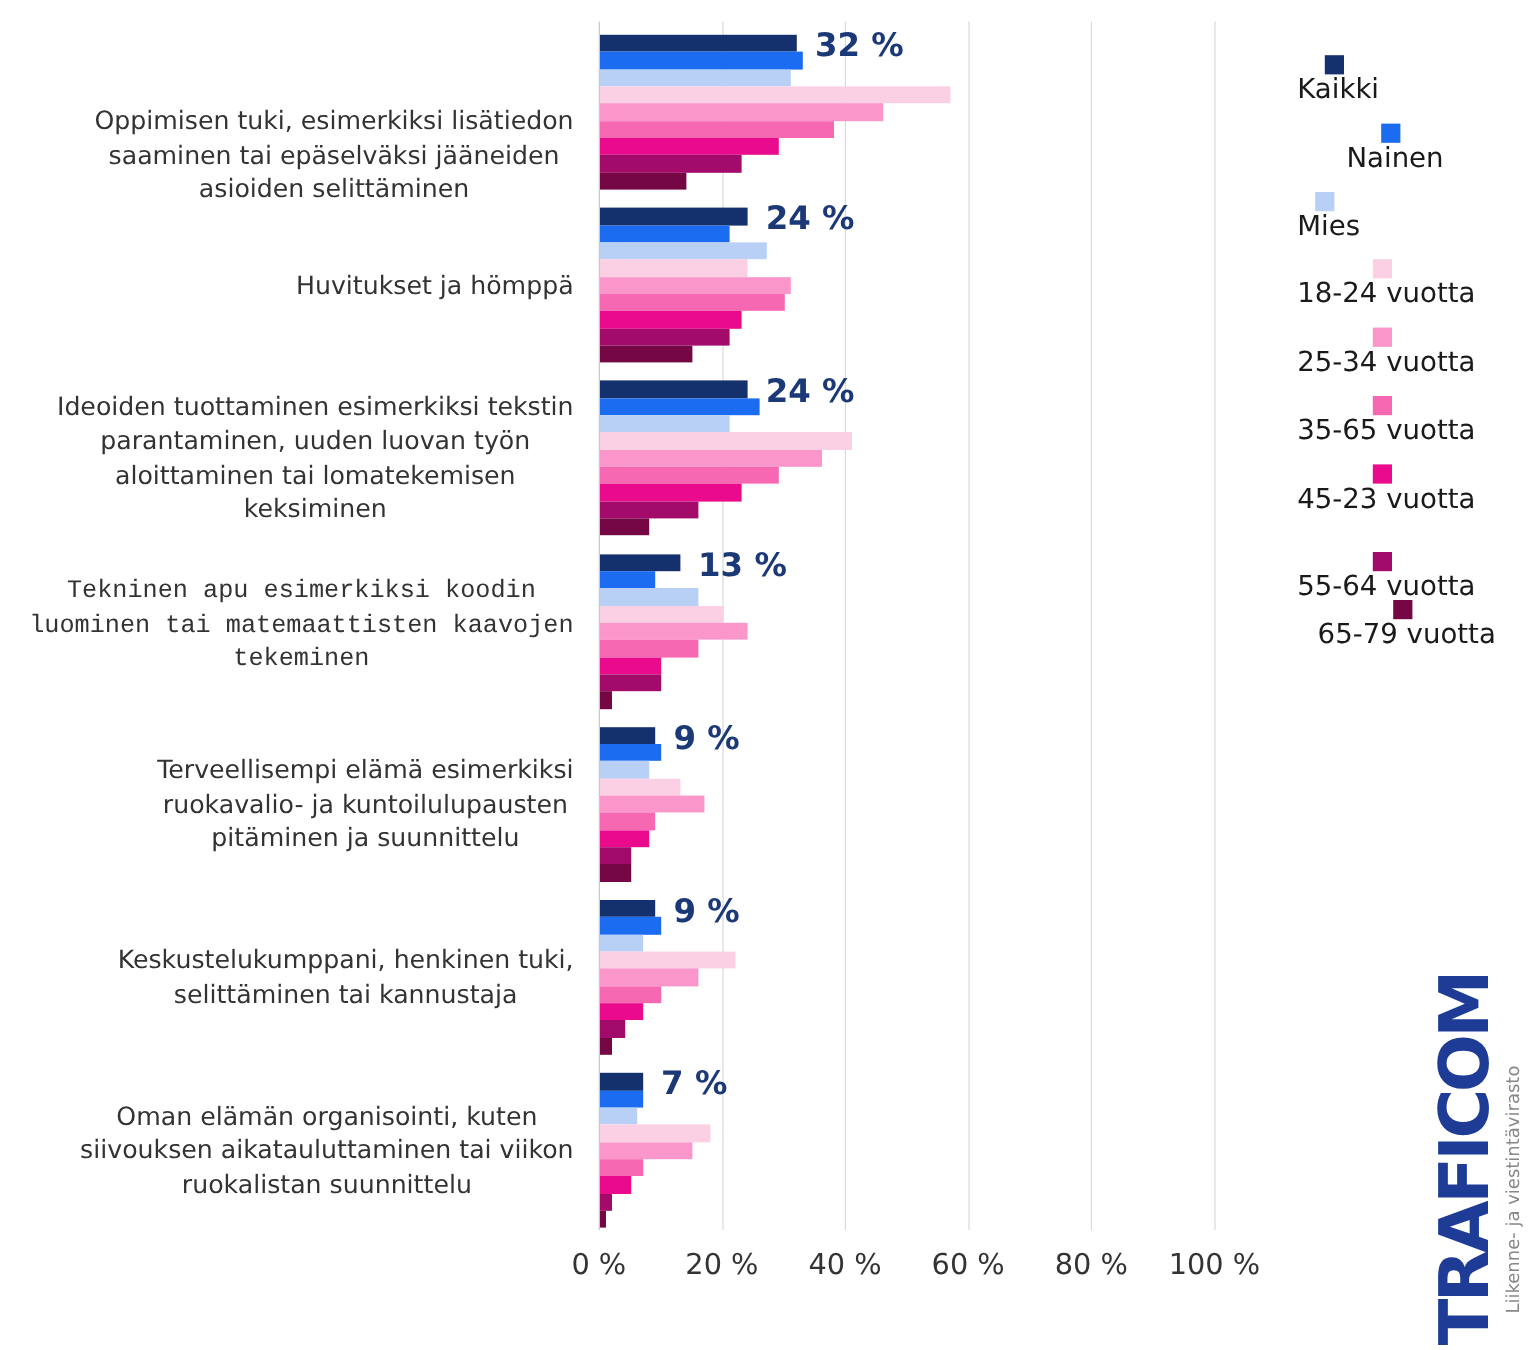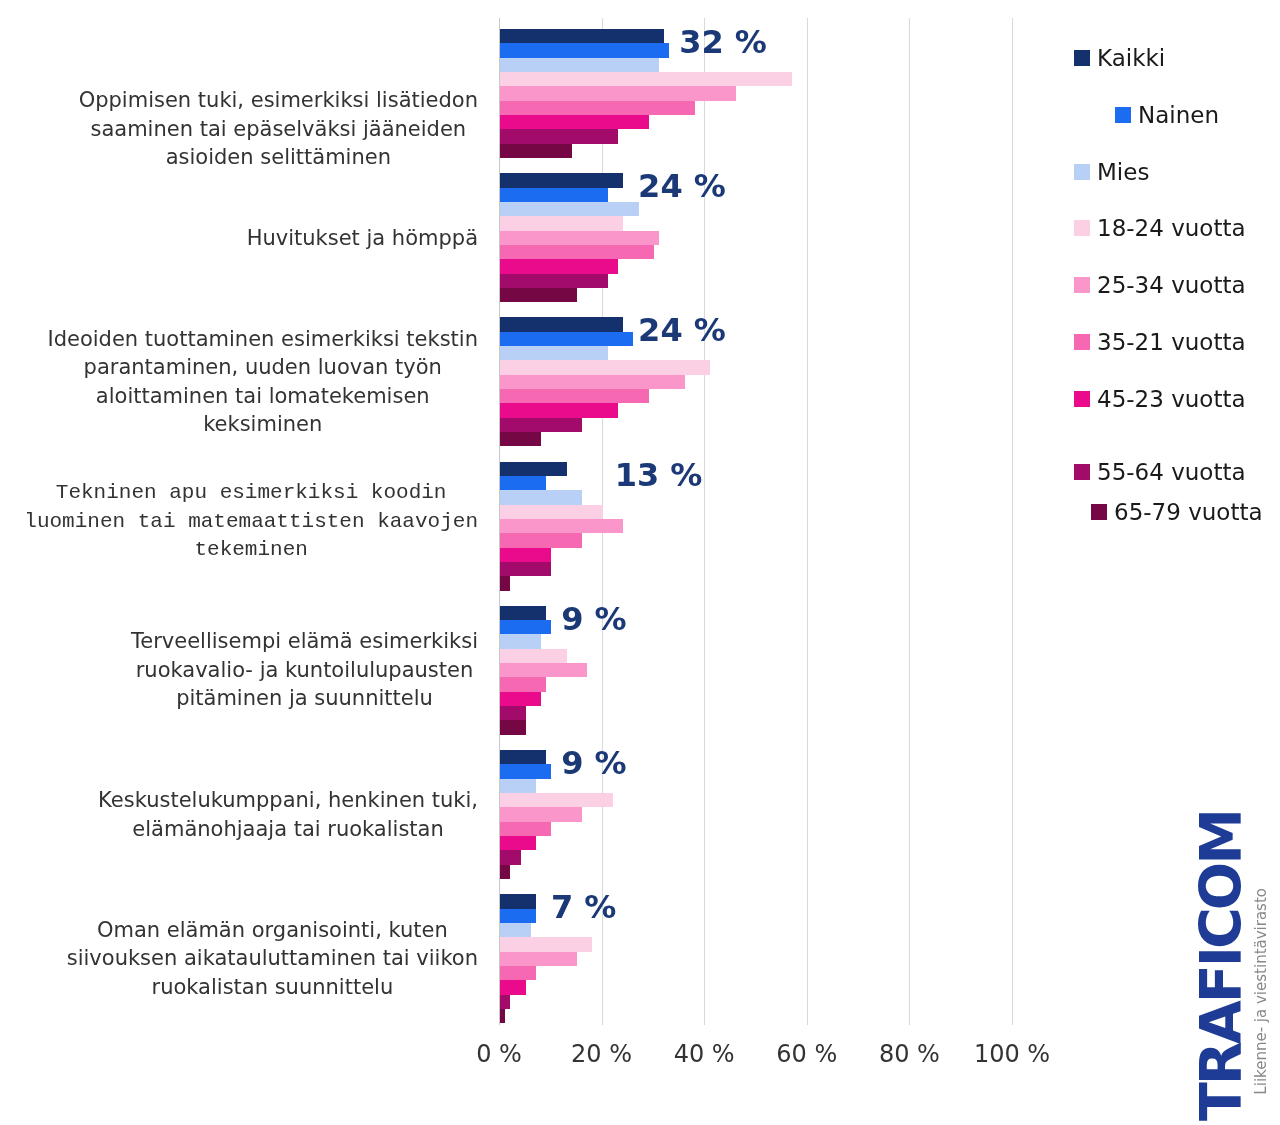--- a/index.html
+++ b/index.html
@@ -9,33 +9,33 @@
   }
   .gridline{position:absolute;width:1px;background:#d9d9d9;}
   .gridline.zero{background:#c9c9c9;}
   .bar{position:absolute;height:14.33px;}
   .cat-label{
     position:absolute;right:802px;transform:translateY(-50%);
     text-align:center;color:#333333;font-size:21px;line-height:28.5px;
     white-space:pre-line;
   }
   .value-label{
-    position:absolute;color:#1b3877;font-weight:bold;font-size:32px;
+    position:absolute;color:#1b3877;font-weight:bold;font-size:27px;
     white-space:nowrap;
   }
   .tick-label{
     position:absolute;transform:translateX(-50%);color:#333333;font-size:24px;
     white-space:nowrap;top:1040px;
   }
   .x-axis-title{
     position:absolute;transform:translateX(-50%);left:922px;top:1083px;
     color:#333333;font-size:24px;white-space:nowrap;
   }
   .legend{position:absolute;left:1074px;top:40px;}
-  .legend-item{position:absolute;left:0;height:24px;display:flex;align-items:center;}
+  .legend-item{position:absolute;left:0;height:24px;display:flex;align-items:center;flex-direction:column;}
   .legend-swatch{width:16px;height:16px;flex:0 0 16px;}
   .legend-text{margin-left:7px;color:#1a1a1a;font-size:23px;white-space:nowrap;}
   .logo-wrap{
     position:absolute;right:10px;bottom:4px;display:flex;align-items:flex-end;
   }
   .logo-brand{
     writing-mode:vertical-rl;transform:rotate(180deg);
     font-size:57px;font-weight:bold;color:#1e3c96;letter-spacing:-3px;line-height:1;
   }
   .logo-tagline{
@@ -99,36 +99,36 @@
 tekeminen</div>
       <div class="bar" title="Kaikki: 13 %" style="left: 500px; top: 461.6px; width: 66.69px; background: rgb(20, 48, 109);"></div>
       <div class="bar" title="Nainen: 9 %" style="left: 500px; top: 475.93px; width: 46.17px; background: rgb(28, 108, 242);"></div>
       <div class="bar" title="Mies: 16 %" style="left: 500px; top: 490.26px; width: 82.08px; background: rgb(184, 208, 245);"></div>
       <div class="bar" title="18-24 vuotta: 20 %" style="left: 500px; top: 504.59px; width: 102.6px; background: rgb(252, 208, 228);"></div>
       <div class="bar" title="25-34 vuotta: 24 %" style="left: 500px; top: 518.92px; width: 123.12px; background: rgb(251, 150, 202);"></div>
       <div class="bar" title="35-44 vuotta: 16 %" style="left: 500px; top: 533.25px; width: 82.08px; background: rgb(247, 104, 179);"></div>
       <div class="bar" title="45-54 vuotta: 10 %" style="left: 500px; top: 547.58px; width: 51.3px; background: rgb(234, 10, 140);"></div>
       <div class="bar" title="55-64 vuotta: 10 %" style="left: 500px; top: 561.91px; width: 51.3px; background: rgb(163, 11, 107);"></div>
       <div class="bar" title="65-79 vuotta: 2 %" style="left: 500px; top: 576.24px; width: 10.26px; background: rgb(117, 8, 68);"></div>
-      <div class="value-label" style="left: 581.69px; top: 455.6px; margin-left: 33px;">13 %</div>
+      <div class="value-label" style="left: 581.69px; top: 455.6px;">13 %</div>
       <div class="cat-label" style="top: 670.285px;">Terveellisempi elämä esimerkiksi
 ruokavalio- ja kuntoilulupausten
 pitäminen ja suunnittelu</div>
       <div class="bar" title="Kaikki: 9 %" style="left: 500px; top: 605.8px; width: 46.17px; background: rgb(20, 48, 109);"></div>
       <div class="bar" title="Nainen: 10 %" style="left: 500px; top: 620.13px; width: 51.3px; background: rgb(28, 108, 242);"></div>
       <div class="bar" title="Mies: 8 %" style="left: 500px; top: 634.46px; width: 41.04px; background: rgb(184, 208, 245);"></div>
       <div class="bar" title="18-24 vuotta: 13 %" style="left: 500px; top: 648.79px; width: 66.69px; background: rgb(252, 208, 228);"></div>
       <div class="bar" title="25-34 vuotta: 17 %" style="left: 500px; top: 663.12px; width: 87.21px; background: rgb(251, 150, 202);"></div>
       <div class="bar" title="35-44 vuotta: 9 %" style="left: 500px; top: 677.45px; width: 46.17px; background: rgb(247, 104, 179);"></div>
       <div class="bar" title="45-54 vuotta: 8 %" style="left: 500px; top: 691.78px; width: 41.04px; background: rgb(234, 10, 140);"></div>
       <div class="bar" title="55-64 vuotta: 5 %" style="left: 500px; top: 706.11px; width: 25.65px; background: rgb(163, 11, 107);"></div>
       <div class="bar" title="65-79 vuotta: 5 %" style="left: 500px; top: 720.44px; width: 25.65px; background: rgb(117, 8, 68);"></div>
       <div class="value-label" style="left: 561.17px; top: 599.8px;">9 %</div>
       <div class="cat-label" style="top: 814.485px;">Keskustelukumppani, henkinen tuki,
-elämänohjaaja tai ruokalistan</div>
+selittäminen tai kannustaja</div>
       <div class="bar" title="Kaikki: 9 %" style="left: 500px; top: 750px; width: 46.17px; background: rgb(20, 48, 109);"></div>
       <div class="bar" title="Nainen: 10 %" style="left: 500px; top: 764.33px; width: 51.3px; background: rgb(28, 108, 242);"></div>
       <div class="bar" title="Mies: 7 %" style="left: 500px; top: 778.66px; width: 35.91px; background: rgb(184, 208, 245);"></div>
       <div class="bar" title="18-24 vuotta: 22 %" style="left: 500px; top: 792.99px; width: 112.86px; background: rgb(252, 208, 228);"></div>
       <div class="bar" title="25-34 vuotta: 16 %" style="left: 500px; top: 807.32px; width: 82.08px; background: rgb(251, 150, 202);"></div>
       <div class="bar" title="35-44 vuotta: 10 %" style="left: 500px; top: 821.65px; width: 51.3px; background: rgb(247, 104, 179);"></div>
       <div class="bar" title="45-54 vuotta: 7 %" style="left: 500px; top: 835.98px; width: 35.91px; background: rgb(234, 10, 140);"></div>
       <div class="bar" title="55-64 vuotta: 4 %" style="left: 500px; top: 850.31px; width: 20.52px; background: rgb(163, 11, 107);"></div>
       <div class="bar" title="65-79 vuotta: 2 %" style="left: 500px; top: 864.64px; width: 10.26px; background: rgb(117, 8, 68);"></div>
       <div class="value-label" style="left: 561.17px; top: 744px;">9 %</div>
@@ -170,21 +170,21 @@
       <div class="legend-item" style="top: 176.4px;">
         <span class="legend-swatch" style="background: rgb(252, 208, 228);"></span>
         <span class="legend-text">18-24 vuotta</span>
       </div>
       <div class="legend-item" style="top: 233.2px;">
         <span class="legend-swatch" style="background: rgb(251, 150, 202);"></span>
         <span class="legend-text">25-34 vuotta</span>
       </div>
       <div class="legend-item" style="top: 290px;">
         <span class="legend-swatch" style="background: rgb(247, 104, 179);"></span>
-        <span class="legend-text">35-21 vuotta</span>
+        <span class="legend-text">35-65 vuotta</span>
       </div>
       <div class="legend-item" style="top: 346.8px;">
         <span class="legend-swatch" style="background: rgb(234, 10, 140);"></span>
         <span class="legend-text">45-23 vuotta</span>
       </div>
       <div class="legend-item" style="top: 403.6px; margin-top: 16px;">
         <span class="legend-swatch" style="background: rgb(163, 11, 107);"></span>
         <span class="legend-text">55-64 vuotta</span>
       </div>
       <div class="legend-item" style="top: 460.4px; padding-left: 17px;">

